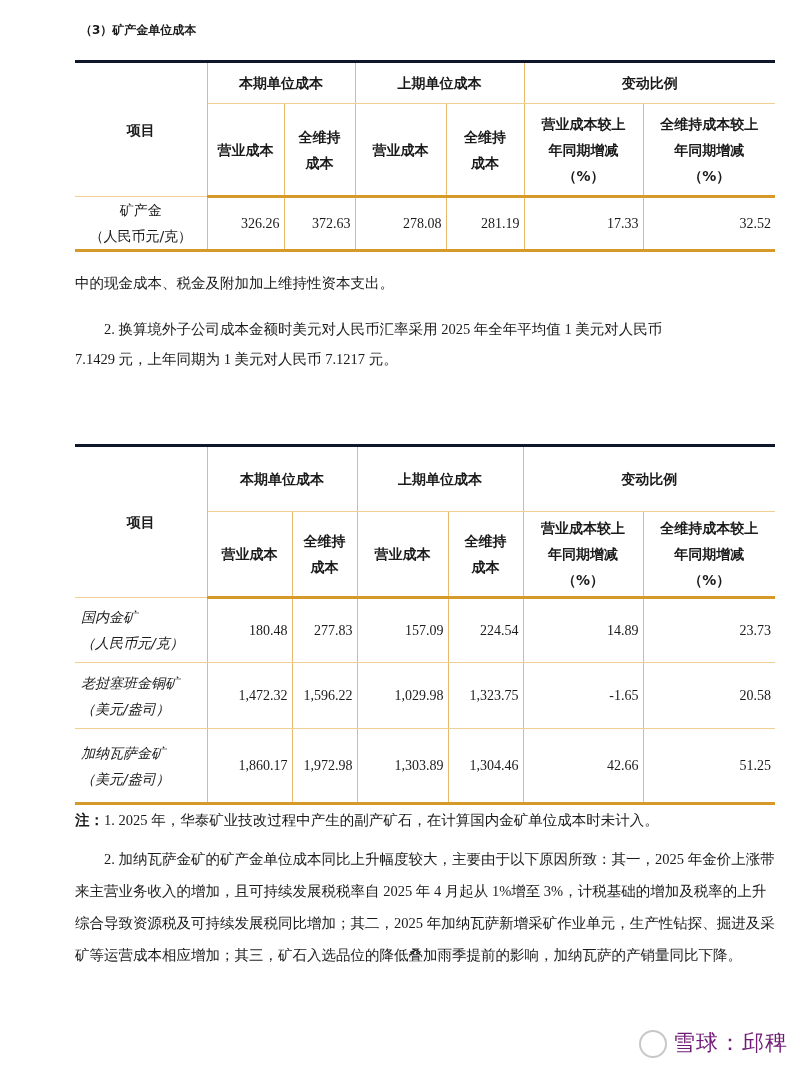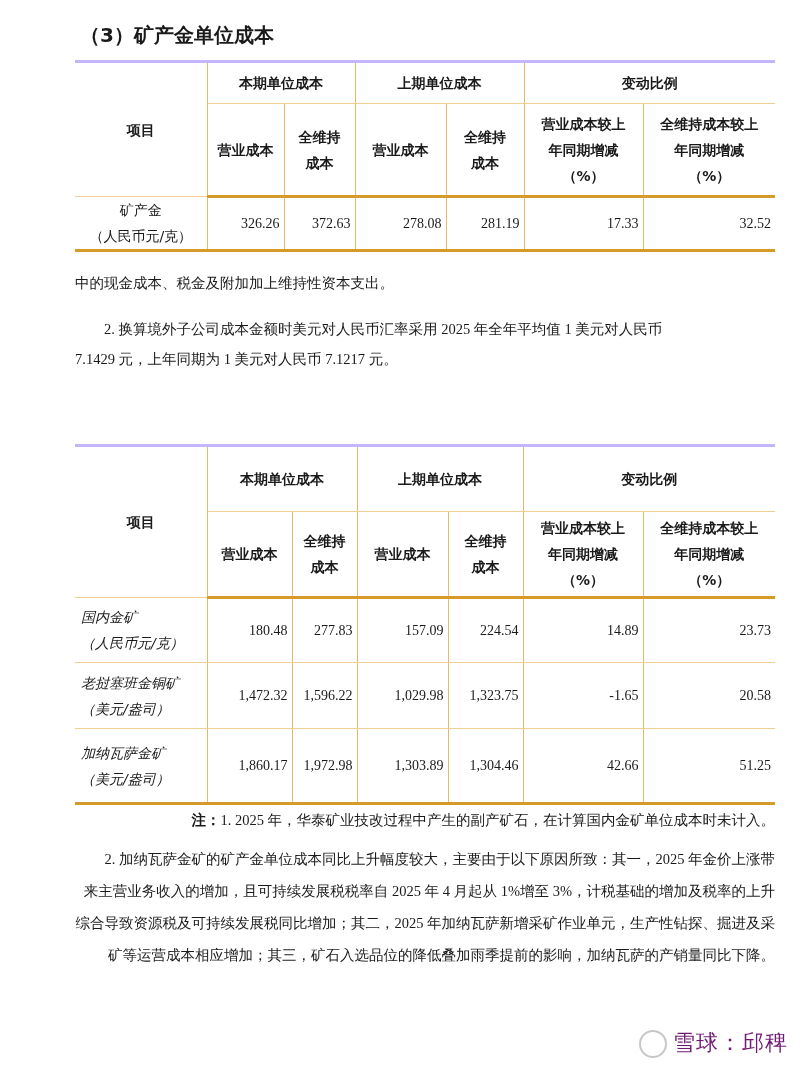--- a/index.html
+++ b/index.html
@@ -1,23 +1,23 @@
 <!DOCTYPE html>
 <html><head>
 <meta charset="utf-8">
 <style>
   html, body { margin:0; padding:0; background:#ffffff; }
   body { width:800px; height:1066px; position:relative; overflow:hidden;
          font-family: "Liberation Serif", "DejaVu Serif", serif; color:#1a1a1a; }
-  .section-title { position:absolute; left:80px; top:22px; font-size:20px; font-weight:bold;
+  .section-title { position:absolute; left:80px; top:22px; font-size:12px; font-weight:bold;
                    font-family: "DejaVu Sans", sans-serif; }
   table.cost { position:absolute; left:75px; width:700px; border-collapse:collapse; table-layout:fixed; }
   table.cost td { border-left:1px solid #e8b96a; border-right:1px solid #e8b96a; border-top:1px solid #f0cf92;
                   border-bottom:1px solid #f0cf92; font-size:14px; text-align:center; vertical-align:middle; padding:0 4px; }
-  table.cost tr.top td { border-top:3px solid #c4b5fd; }
+  table.cost tr.top td { border-top:3px solid #0f172a; }
   table.cost tr.hdr-end td { border-bottom:3px solid #d69a2a; }
   table.cost tr.last td { border-bottom:3px solid #d69a2a; }
   table.cost td:first-child { border-left:none; }
   table.cost td:last-child { border-right:none; }
   .hd { font-family: "DejaVu Sans", sans-serif; font-weight:bold; font-size:14px; line-height:26px; }
   .num { text-align:right !important; font-size:15px; padding-right:4px !important; }
   .item { font-size:14px; line-height:26px; font-family:"DejaVu Sans", sans-serif; }
   .item.left { text-align:left; padding-left:6px !important;font-style:italic; }
   .note { position:absolute; left:75px; width:700px; font-size:14.5px; line-height:30px; }
   .note b { font-family:"DejaVu Sans", sans-serif; }
@@ -163,20 +163,20 @@
     <td class="num">1,860.17</td>
     <td class="num">1,972.98</td>
     <td class="num">1,303.89</td>
     <td class="num">1,304.46</td>
     <td class="num">42.66</td>
     <td class="num">51.25</td>
   </tr>
 </tbody>
   </table>
 
-<div class="note" style="top:805px;text-align:right;">
+<div class="note" style="top:805px;">
   <div><b>注：</b><span>1. 2025 年，华泰矿业技改过程中产生的副产矿石，在计算国内金矿单位成本时未计入。</span></div>
   <div class="indent" style="margin-top:8px; line-height:32px;">2. 加纳瓦萨金矿的矿产金单位成本同比上升幅度较大，主要由于以下原因所致：其一，2025 年金价上涨带来主营业务收入的增加，且可持续发展税税率自 2025 年 4 月起从 1%增至 3%，计税基础的增加及税率的上升综合导致资源税及可持续发展税同比增加；其二，2025 年加纳瓦萨新增采矿作业单元，生产性钻探、掘进及采矿等运营成本相应增加；其三，矿石入选品位的降低叠加雨季提前的影响，加纳瓦萨的产销量同比下降。</div>
 </div>
 
 <div class="watermark">
   <span class="wm-logo"></span><span>雪球：邱稗</span>
 </div>
 
 </body></html>

